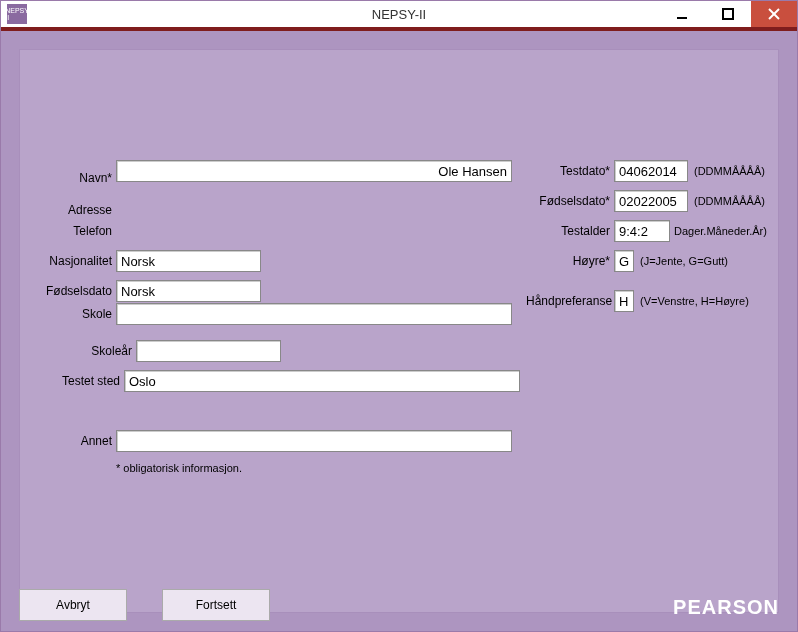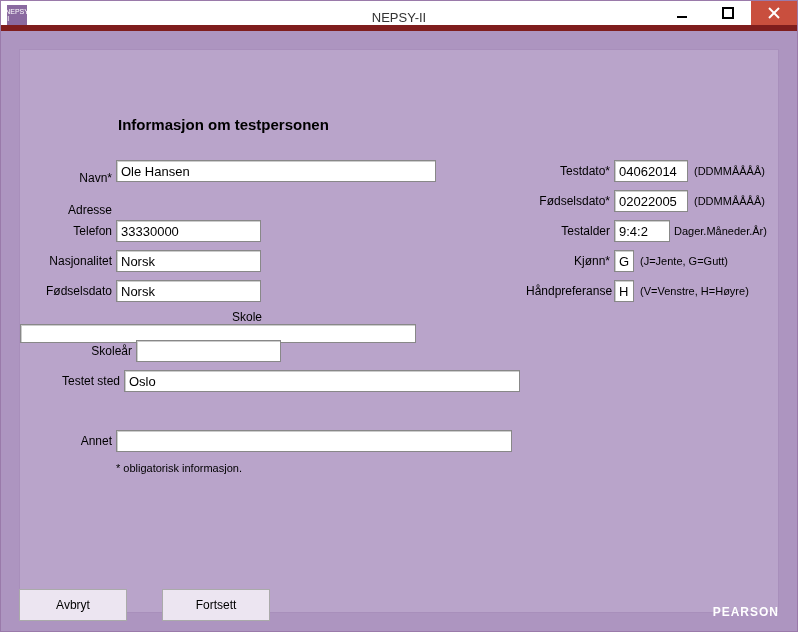--- a/index.html
+++ b/index.html
@@ -14,23 +14,23 @@
     width: 798px;
     height: 632px;
     border: 1px solid #9a7aaa;
     display: flex;
     flex-direction: column;
   }
   .titlebar {
     height: 30px;
     background: #fff;
     display: flex;
-    align-items: flex-end;
+    align-items: center;
     position: relative;
-    border-bottom: 6px solid #7f1d1d;
+    border-bottom: 4px solid #7f1d1d;
   }
   .titlebar .app-icon {
     width: 20px;
     height: 20px;
     margin-left: 6px;
     background: #8a6aa0;
     display: flex;
     align-items: center;
     justify-content: center;
     font-size: 7px;
@@ -136,21 +136,21 @@
     text-decoration: underline;
     text-decoration-color: rgba(0,0,0,0);
   }
   button.flat span { }
 
   .brand {
     position: absolute;
     right: 18px;
     bottom: 12px;
     color: #fff;
-    font-size: 12px;
+    font-size: 20px;
     font-weight: bold;
     letter-spacing: 1px;
     font-family: "Arial Black", Arial, sans-serif;
   }
 </style>
 </head>
 <body>
 
 <div class="window">
 
@@ -173,42 +173,40 @@
             <line x1="1" y1="1" x2="11" y2="11" stroke="#fff" stroke-width="2"></line>
             <line x1="11" y1="1" x2="1" y2="11" stroke="#fff" stroke-width="2"></line>
           </svg>
       </div>
     </div>
   </div>
 
   <div class="body">
     <div class="panel">
 
-      <div class="heading">Informasjon om testpersonen</div>
 
       <div class="row" style="left:0;top:110px;">
         <div class="label" style="width:96px;margin-top:14px;"><span>Navn</span><span>*</span></div>
-        <input type="text" style="width: 320px;" value="Ole Hansen">
+        <input type="text" style="width: 396px; text-align: right;" value="Ole Hansen">
       </div>
       <div class="row" style="left:0;top:140px;">
         <div class="label" style="width:96px;margin-top:18px;">Adresse</div>
       </div>
       <div class="row" style="left:0;top:170px;">
         <div class="label" style="width:96px;">Telefon</div>
-        <input type="text" style="width: 145px;" value="33330000">
       </div>
       <div class="row" style="left:0;top:200px;">
         <div class="label" style="width:96px;">Nasjonalitet</div>
         <input type="text" style="width: 145px;" value="Norsk">
       </div>
       <div class="row" style="left:0;top:230px;">
         <div class="label" style="width:96px;">Fødselsdato</div>
         <input type="text" style="width: 145px;" value="Norsk">
       </div>
-      <div class="row" style="left:0;top:260px;flex-direction:column;">
+      <div class="row" style="left:0;top:253px;">
         <div class="label" style="width:96px;">Skole</div>
         <input type="text" style="width: 396px;" value="">
       </div>
       <div class="row" style="left:0;top:290px;margin-left:20px;">
         <div class="label" style="width:96px;">Skoleår</div>
         <input type="text" style="width: 145px;" value="">
       </div>
       <div class="row" style="left:0;top:320px;">
         <div class="label" style="width:104px;">Testet sted</div>
         <input type="text" style="width: 396px;" value="Oslo">
@@ -229,25 +227,25 @@
         <div class="label" style="width:88px;"><span>Fødselsdato</span><span>*</span></div>
         <input type="text" style="width: 74px;" value="02022005">
         <div class="hint">(DDMMÅÅÅÅ)</div>
       </div>
       <div class="row" style="left:506px;top:170px;">
         <div class="label" style="width:88px;">Testalder</div>
         <input type="text" style="width: 56px;" value="9:4:2">
         <div class="hint" style="margin-left:4px;">Dager.Måneder.År)</div>
       </div>
       <div class="row" style="left:506px;top:200px;">
-        <div class="label" style="width:88px;"><span>Kjønn</span><span>*</span></div>
+        <div class="label" style="width:88px;"><span>Høyre</span><span>*</span></div>
         <input type="text" style="width: 20px; text-align: left;" value="G">
         <div class="hint">(J=Jente, G=Gutt)</div>
       </div>
-      <div class="row" style="left:506px;top:230px;">
+      <div class="row" style="left:506px;top:240px;">
         <div class="label" style="width:88px;">Håndpreferanse</div>
         <input type="text" style="width: 20px; text-align: left;" value="H">
         <div class="hint">(V=Venstre, H=Høyre)</div>
       </div>
 
     </div>
 
     <div class="footer-buttons">
       <button class="flat"><span>Avbryt</span></button>
       <button class="flat"><span>Fortsett</span></button>

